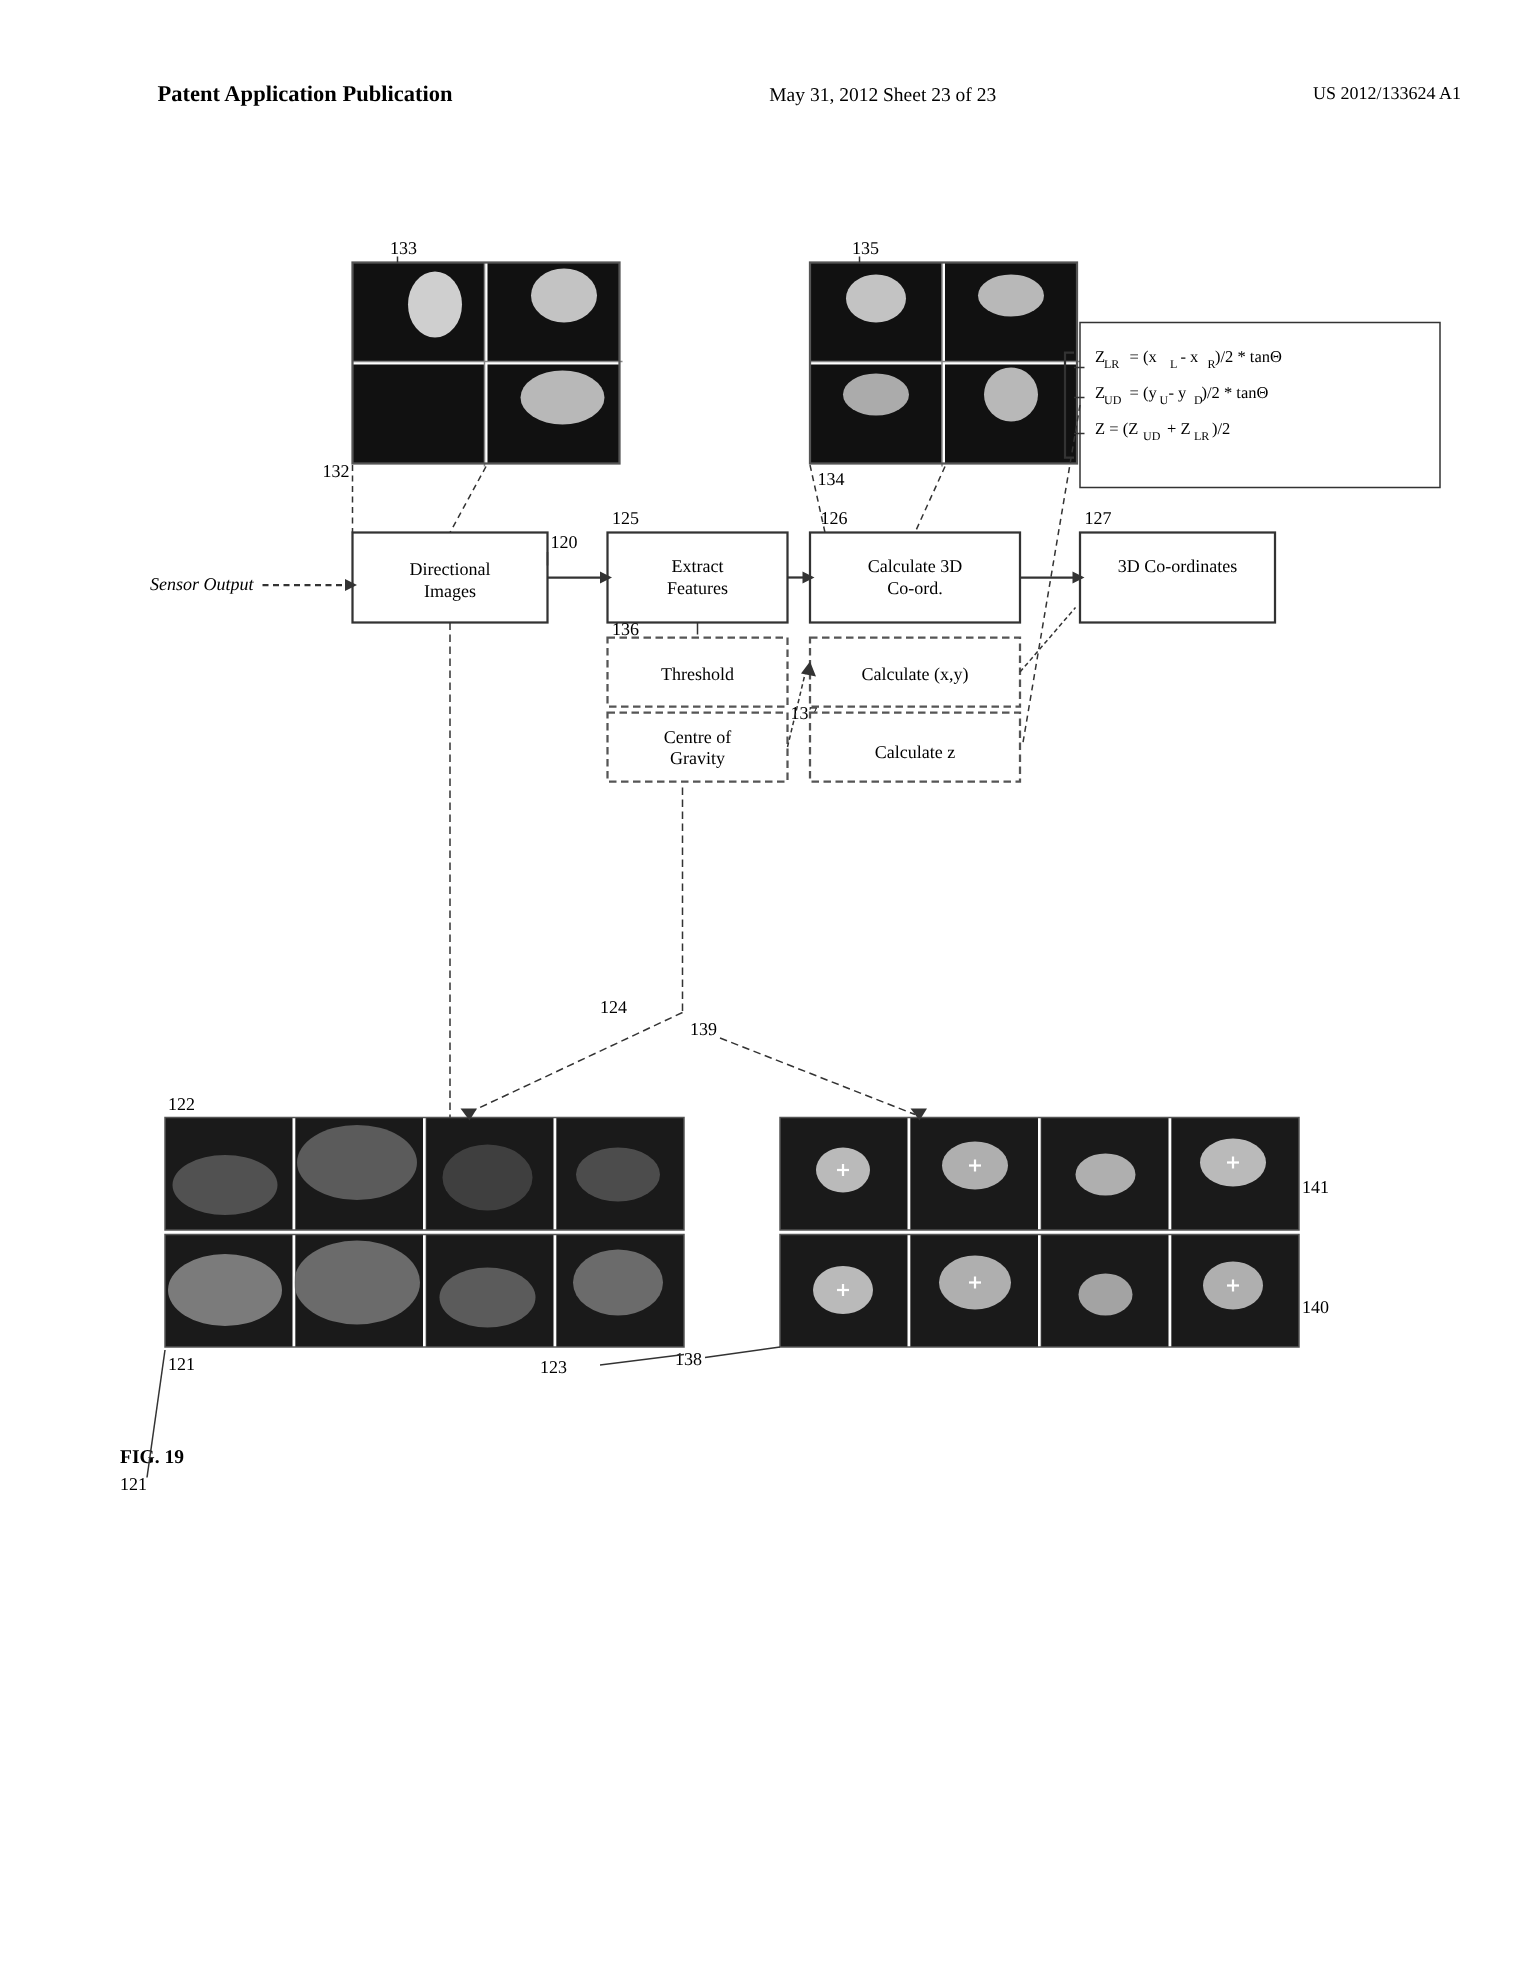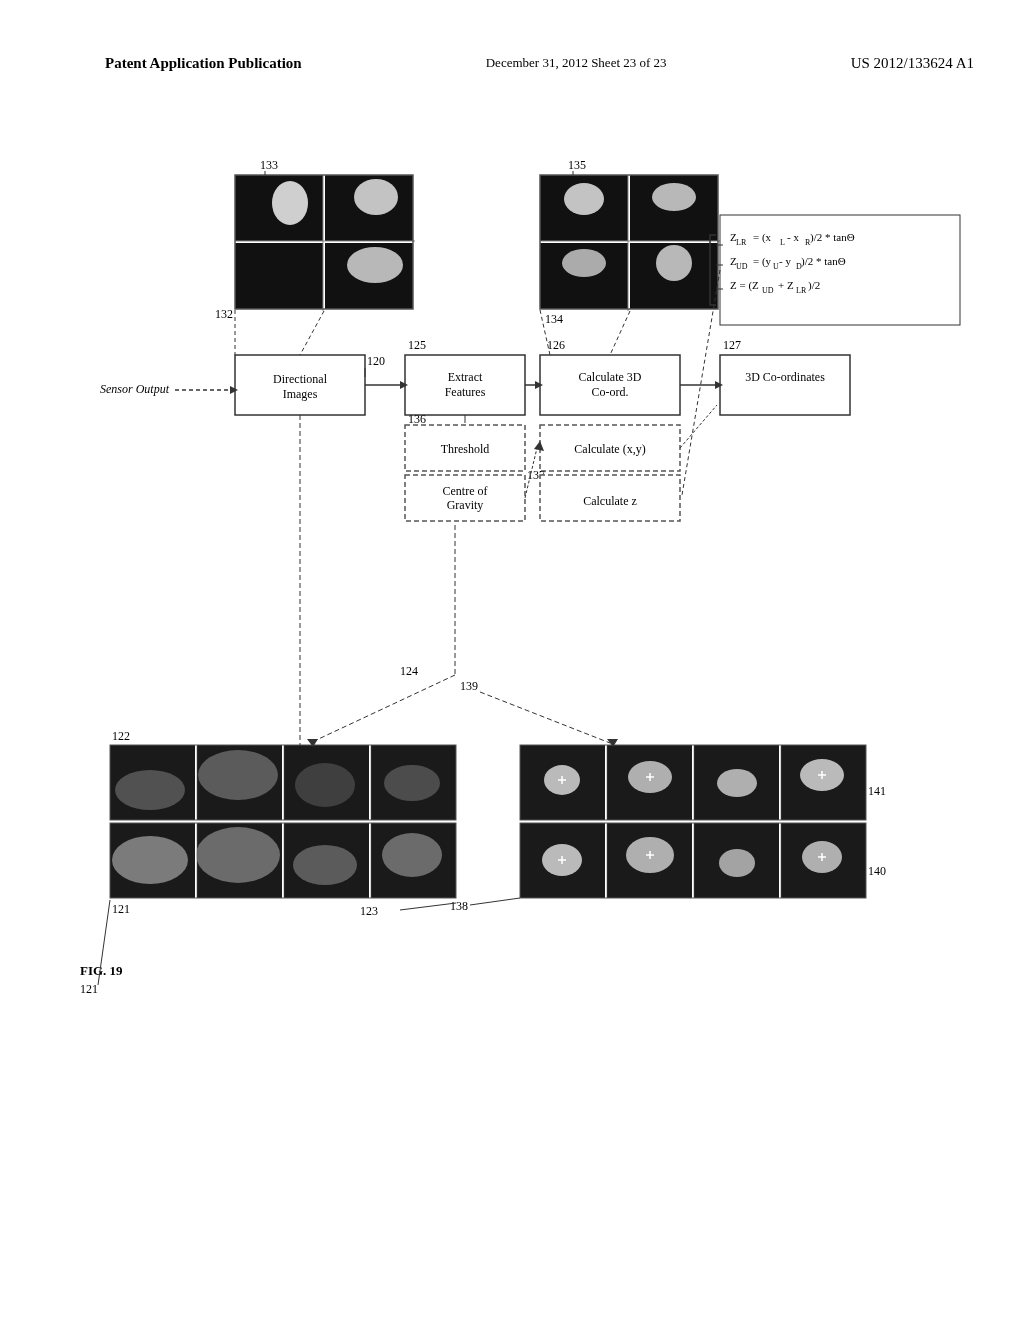--- a/index.html
+++ b/index.html
@@ -26,37 +26,37 @@
     .header-left {
       font-weight: bold;
       font-size: 15px;
     }
 
     .header-center {
       font-size: 13px;
     }
 
     .header-right {
-      font-size: 15px;
+      font-size: 12px;
     }
 
     .diagram-container {
       position: absolute;
       top: 155px;
       left: 60px;
       right: 40px;
       bottom: 60px;
     }
   </style>
 </head>
 <body>
 
 <div class="page-header">
   <span class="header-left">Patent Application Publication</span>
-  <span class="header-center">December 31, 2012   Sheet 23 of 23</span>
+  <span class="header-center">May 31, 2012   Sheet 23 of 23</span>
   <span class="header-right">US 2012/133624 A1</span>
 </div>
 
 <div class="diagram-container">
   <svg width="920" height="1100" viewBox="0 0 920 1100" style="position:absolute;top:0;left:0;">
 
     <g>
 
       <rect x="175" y="20" width="88" height="66" fill="#111"></rect>
       <rect x="265" y="20" width="88" height="66" fill="#111"></rect>

